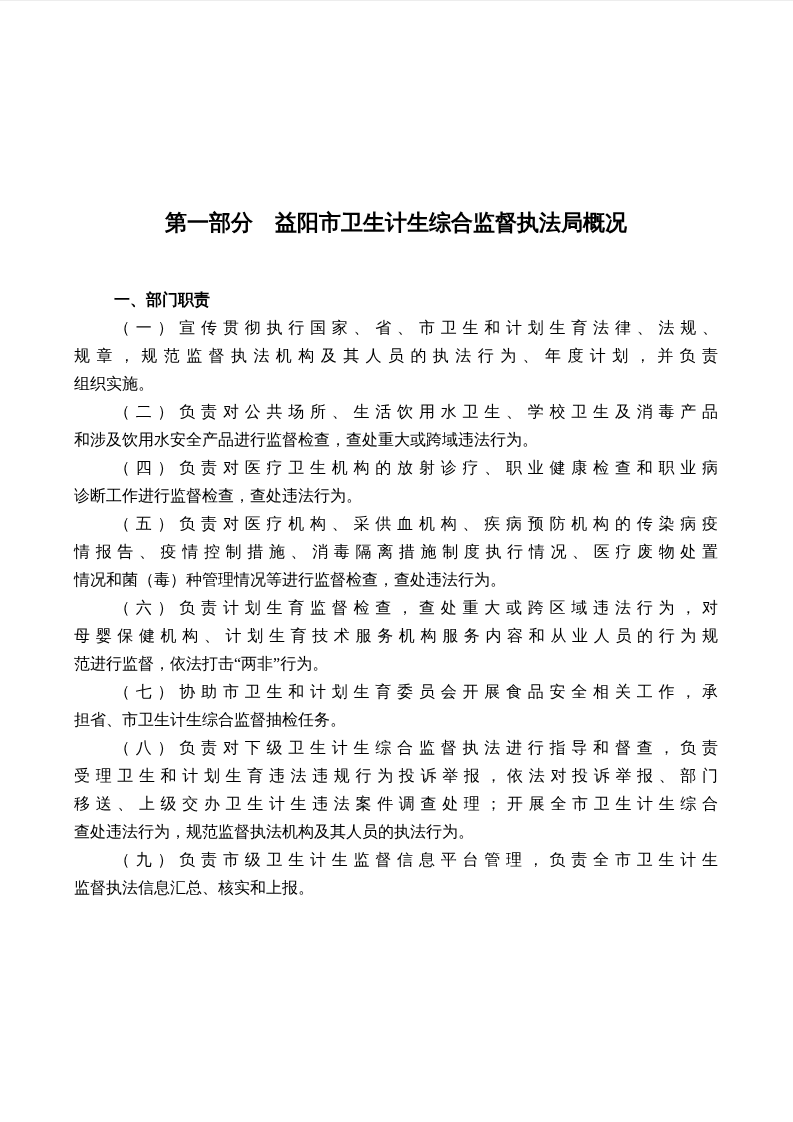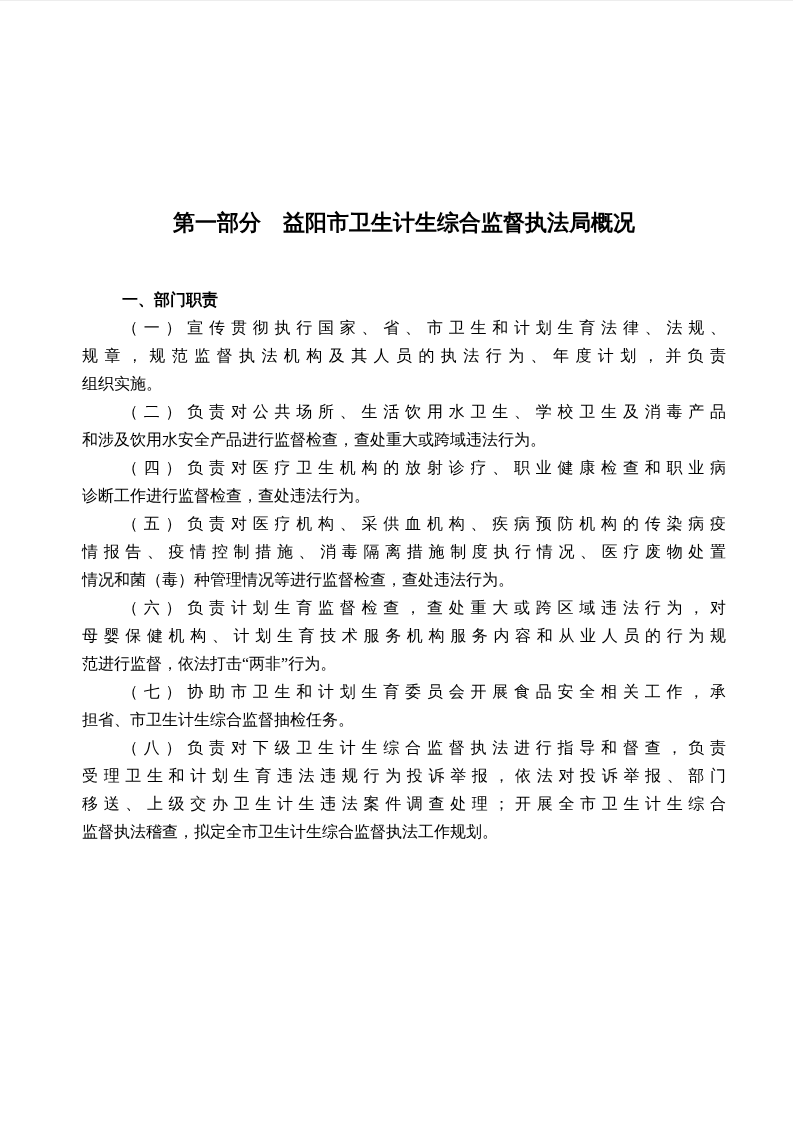--- a/index.html
+++ b/index.html
@@ -13,21 +13,21 @@
     height: 1122px;
     background: #ffffff;
     overflow: hidden;
     color: #000000;
     font-family: "Liberation Serif", "DejaVu Serif", serif;
     border-top: 1px solid #ededed;
     box-sizing: border-box;
   }
   .content {
     position: absolute;
-    left: 82px;
+    left: 74px;
     top: 0;
     width: 644px;
   }
   .doc-title {
     margin-top: 205px;
     margin-bottom: 46px;
     font-size: 22px;
     line-height: 34px;
     font-weight: bold;
     text-align: center;
@@ -88,17 +88,21 @@
           <div class="line last">范进行监督，依法打击“两非”行为。</div>
         </div>
         <div class="paragraph">
           <div class="line indent">（七）协助市卫生和计划生育委员会开展食品安全相关工作，承</div>
           <div class="line last">担省、市卫生计生综合监督抽检任务。</div>
         </div>
         <div class="paragraph">
           <div class="line indent">（八）负责对下级卫生计生综合监督执法进行指导和督查，负责</div>
           <div class="line">受理卫生和计划生育违法违规行为投诉举报，依法对投诉举报、部门</div>
           <div class="line">移送、上级交办卫生计生违法案件调查处理；开展全市卫生计生综合</div>
-          <div class="line last">监督执法稽查，拟定全市卫生计生综合监督执法工作规划。</div>
+          <div class="line last">查处违法行为，规范监督执法机构及其人员的执法行为。</div>
+        </div>
+        <div class="paragraph">
+          <div class="line indent">（九）负责市级卫生计生监督信息平台管理，负责全市卫生计生</div>
+          <div class="line last">监督执法信息汇总、核实和上报。</div>
         </div>
       </div>
   </div>
 </div>
 
 </body></html>

